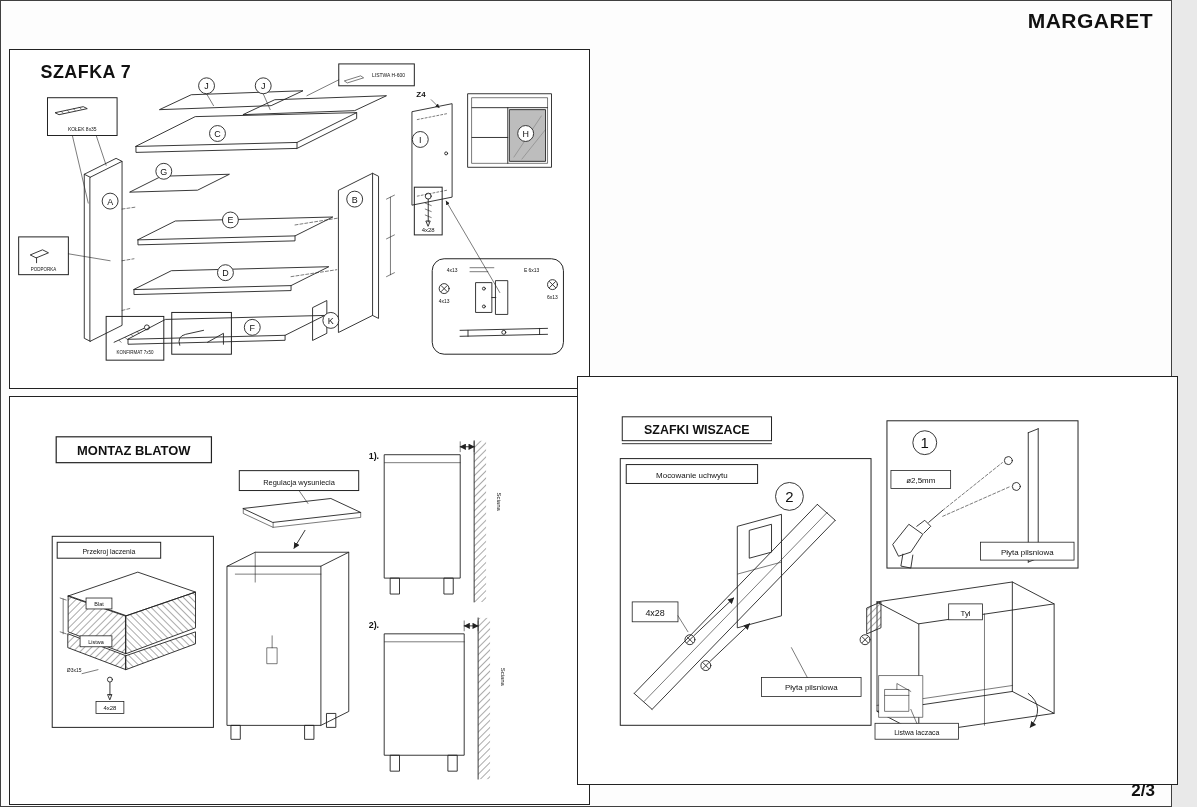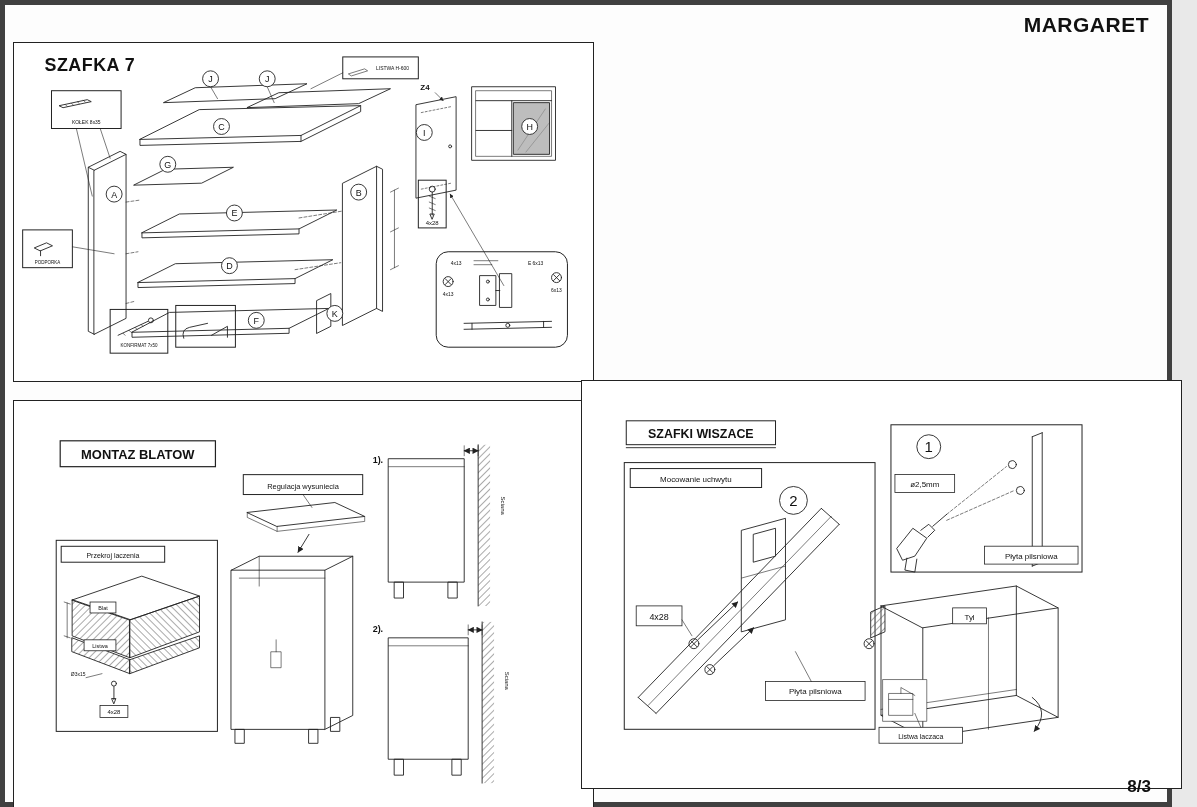--- a/index.html
+++ b/index.html
@@ -1,22 +1,22 @@
 <!DOCTYPE html>
 <html><head>
 <meta charset="utf-8">
 <style>
   *{margin:0;padding:0;box-sizing:border-box}
   html,body{width:1197px;height:807px}
   body{background:#e9e9e9;font-family:"Liberation Sans",sans-serif;position:relative;overflow:hidden}
-  .page{position:absolute;left:0;top:0;width:1172px;height:807px;background:#fdfdfd;border:5px solid #404040}
+  .page{position:absolute;left:0;top:0;width:1172px;height:807px;background:#fdfdfd;border:1px solid #404040}
   .brand{position:absolute;top:8px;right:18px;font-size:21px;font-weight:bold;letter-spacing:.5px;color:#111}
   .pagenum{position:absolute;right:16px;bottom:5px;font-size:17px;font-weight:bold;color:#111}
   .panel{position:absolute;border:1.4px solid #222;background:#fff}
-  .p7{left:8px;top:37px;width:581px;height:340px}
+  .p7{left:8px;top:48px;width:581px;height:340px}
   .p8{left:588px;top:36px;width:601px;height:340px}
   .pbl{left:8px;top:395px;width:581px;height:409px}
   .pbr{left:576px;top:375px;width:601px;height:409px}
   .panel svg{width:100%;height:100%;display:block}
   .defs-svg{position:absolute;width:0;height:0;overflow:hidden}
   svg text{font-family:"Liberation Sans",sans-serif;fill:#111;stroke:none}
   .ln{stroke:#222;stroke-width:.9;fill:none;stroke-linejoin:round;stroke-linecap:round}
   .lnt{stroke-width:.6}
   .bx{fill:none;stroke:#222;stroke-width:1}
   .bxh{fill:none;stroke:#222;stroke-width:1.2}
@@ -412,14 +412,14 @@
         <rect class="fwb" x="372" y="228" width="34" height="16"></rect>
         <text class="t8 mid" x="389" y="240">Tyl</text>
         <rect class="fwb" x="298" y="348" width="84" height="16"></rect>
         <text class="t7 mid" x="340" y="360">Listwa laczaca</text>
         <path class="ln lnt" d="M340,348 L334,334"></path>
         <path class="ln" d="M452,318 q18,14 2,34" marker-end="url(#arr)"></path>
       </g>
     </svg>
   </div>
 
-  <div class="pagenum">8/3</div>
+  <div class="pagenum">2/3</div>
 </div>
 
 </body></html>

